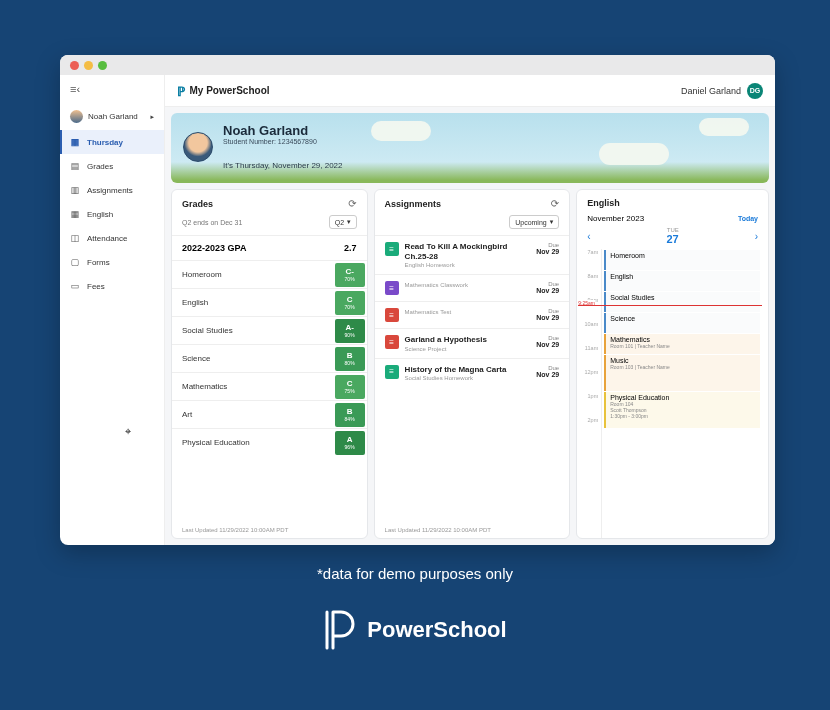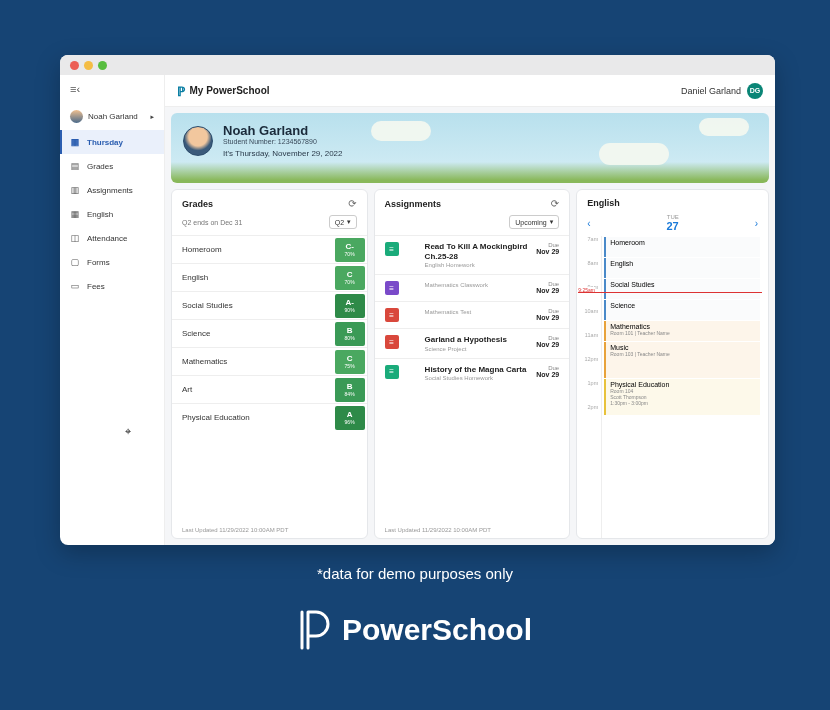--- a/index.html
+++ b/index.html
@@ -26,41 +26,41 @@
 .top-avatar { width: 16px; height: 16px; border-radius: 50%; background: #0a8576; color: #fff; display: flex; align-items: center; justify-content: center; font-size: 7px; font-weight: 600; }
 .banner { margin: 6px 6px 0 6px; height: 70px; border-radius: 6px; background: linear-gradient(#b8e0ed 0%, #cdeaf3 70%, #89b85a 96%, #89b85a 100%); position: relative; padding: 10px 12px; overflow: hidden; }
 .cloud { position: absolute; background: #f5f8f0; border-radius: 50%; opacity: .9; }
 .cloud.c1 { width: 60px; height: 20px; top: 8px; left: 200px; border-radius: 10px; }
 .cloud.c2 { width: 70px; height: 22px; top: 30px; right: 100px; border-radius: 12px; }
 .cloud.c3 { width: 50px; height: 18px; top: 5px; right: 20px; border-radius: 10px; }
 .banner-inner { display: flex; align-items: center; gap: 10px; position: relative; z-index: 1; }
 .banner-avatar { width: 30px; height: 30px; border-radius: 50%; background: radial-gradient(circle at 50% 35%, #f2c79e 40%, #3a5a7a 60%); border: 1px solid #2a4a6a; }
 .banner-name { font-size: 13px; font-weight: 700; color: #1a2a3a; }
 .banner-sub { font-size: 7px; color: #3a4a5a; }
-.banner-date { font-size: 8px; color: #2a3a4a; margin-top: 4px; }
+.banner-date { font-size: 8px; color: #2a3a4a; margin-top: 16px; }
 .cards { display: flex; gap: 6px; padding: 6px; flex: 1; min-height: 0; }
 .card { background: #fff; border-radius: 6px; border: 1px solid #e5e7ea; display: flex; flex-direction: column; font-size: 8px; min-width: 0; }
 .card.grades { flex: 1.02; } .card.assign { flex: 1.02; } .card.sched { flex: 1; }
 .card-head { padding: 8px 10px 6px; display: flex; align-items: center; }
 .card-title { font-weight: 700; font-size: 9px; color: #222; }
 .refresh { margin-left: auto; color: #666; font-size: 10px; cursor: pointer; }
 .card-sub { padding: 0 10px 6px; display: flex; align-items: center; font-size: 7px; color: #777; }
 .selector { margin-left: auto; border: 1px solid #ccc; border-radius: 3px; padding: 2px 5px; font-size: 7px; color: #333; display: flex; align-items: center; gap: 3px; cursor: pointer; }
 .gpa-row { padding: 7px 10px; display: flex; font-size: 9px; font-weight: 600; border-top: 1px solid #eee; }
 .gpa-val { margin-left: auto; }
 .grade-row { display: flex; align-items: center; border-top: 1px solid #eee; height: 28px; padding-left: 10px; font-size: 8px; color: #333; cursor: pointer; }
 .grade-chip { margin-left: auto; width: 30px; height: 24px; margin-right: 2px; display: flex; flex-direction: column; align-items: center; justify-content: center; color: #fff; font-weight: 700; border-radius: 2px; }
 .grade-chip .pct { font-size: 5px; font-weight: 400; }
 .gc-C { background: #4aa860; } .gc-A { background: #2e8a48; } .gc-B { background: #3a9a56; }
 .card-foot { font-size: 6px; color: #999; padding: 5px 10px; margin-top: auto; }
 .assign-filter { padding: 0 10px 6px; display: flex; }
 .assign-row { border-top: 1px solid #eee; padding: 6px 10px; display: flex; gap: 6px; cursor: pointer; }
 .assign-icon { width: 14px; height: 14px; border-radius: 2px; display: flex; align-items: center; justify-content: center; color: #fff; font-size: 8px; flex-shrink: 0; }
 .ai-g { background: #1aab7a; } .ai-p { background: #7a4ac9; } .ai-r { background: #d9483c; }
-.assign-body { flex: 1; min-width: 0; margin-left: 20px; }
+.assign-body { flex: 1; min-width: 0; }
 .assign-title { font-size: 8px; font-weight: 600; color: #222; line-height: 1.2; }
 .assign-meta { font-size: 6px; color: #999; margin-top: 1px; }
 .assign-due { text-align: right; font-size: 6px; color: #888; flex-shrink: 0; }
 .assign-due .d { font-weight: 700; color: #222; font-size: 7px; }
 .sched-month { padding: 0 10px 4px; display: flex; align-items: center; font-size: 8px; }
 .today-btn { margin-left: auto; color: #1a7ad9; font-size: 7px; cursor: pointer; font-weight: 600; }
 .sched-nav { display: flex; align-items: center; justify-content: space-between; padding: 0 10px 4px; }
 .nav-arrow { color: #1a7ad9; font-size: 10px; cursor: pointer; }
 .sched-day { text-align: right; }
 .sched-dow { font-size: 6px; color: #999; } .sched-date { font-size: 11px; font-weight: 700; color: #1a7ad9; }
@@ -69,21 +69,21 @@
 .time-col div { height: 24px; }
 .events { flex: 1; border-left: 1px solid #eee; position: relative; }
 .now-line { position: absolute; left: -24px; right: 0; height: 0; border-top: 1px solid #d33; top: 56px; }
 .now-label { position: absolute; left: -24px; top: 51px; font-size: 5px; color: #d33; background: #fff; }
 .evt { border-left: 2px solid #999; padding: 2px 4px; margin: 1px 2px; font-size: 7px; background: #fafbfc; }
 .evt .sub { font-size: 5px; color: #888; }
 .evt.h-1 { height: 20px; } .evt.h-2 { height: 36px; }
 .evt.blue { border-left-color: #4a8ac9; } .evt.orange { border-left-color: #e8a23a; background: #fdf5ea; } .evt.yellow { border-left-color: #e8c23a; background: #fdf9ea; }
 .cursor { position: absolute; left: 125px; top: 425px; font-size: 11px; color: #222; pointer-events: none; }
 .demo-note { position: absolute; width: 100%; top: 565px; text-align: center; color: #fff; font-size: 15px; }
-.ps-logo { position: absolute; width: 100%; top: 610px; text-align: center; color: #fff; font-size: 30px; font-weight: 700; display: flex; align-items: center; justify-content: center; gap: 10px; }
+.ps-logo { position: absolute; width: 100%; top: 610px; text-align: center; color: #fff; font-size: 22px; font-weight: 700; display: flex; align-items: center; justify-content: center; gap: 10px; }
 .ps-mark { width: 34px; height: 40px; }
 </style>
 </head>
 <body>
 
 <div class="window">
   <div class="titlebar">
     <div class="dot r"></div>
     <div class="dot y"></div>
     <div class="dot g"></div>
@@ -156,20 +156,24 @@
             <span class="card-title">Grades</span>
             <span class="refresh">⟳</span>
           </div>
           <div class="card-sub">
             <span>Q2 ends on Dec 31</span>
             <span class="selector">
               <span>Q2</span>
               <span>▾</span>
             </span>
           </div>
+          <div class="gpa-row">
+            <span>2022-2023 GPA</span>
+            <span class="gpa-val">2.7</span>
+          </div>
           <div id="grade-rows">
               <div class="grade-row">
                 <span>Homeroom</span>
                 <span class="grade-chip gc-C">
                   <span>C-</span>
                   <span class="pct">70%</span>
                 </span>
               </div>
               <div class="grade-row">
                 <span>English</span>
@@ -267,20 +271,24 @@
                 </div>
                 <div class="assign-due">Due<br><span class="d">Nov 29</span></div>
               </div>
             </div>
           <div class="card-foot">Last Updated 11/29/2022 10:00AM PDT</div>
         </div>
 
         <div class="card sched">
           <div class="card-head">
             <span class="card-title">English</span>
+          </div>
+          <div class="sched-month">
+            <span>November 2023</span>
+            <span class="today-btn">Today</span>
           </div>
           <div class="sched-nav">
             <span class="nav-arrow">‹</span>
             <div class="sched-day">
               <div class="sched-dow">TUE</div>
               <div class="sched-date">27</div>
             </div>
             <span class="nav-arrow">›</span>
           </div>
           <div class="timeline">

